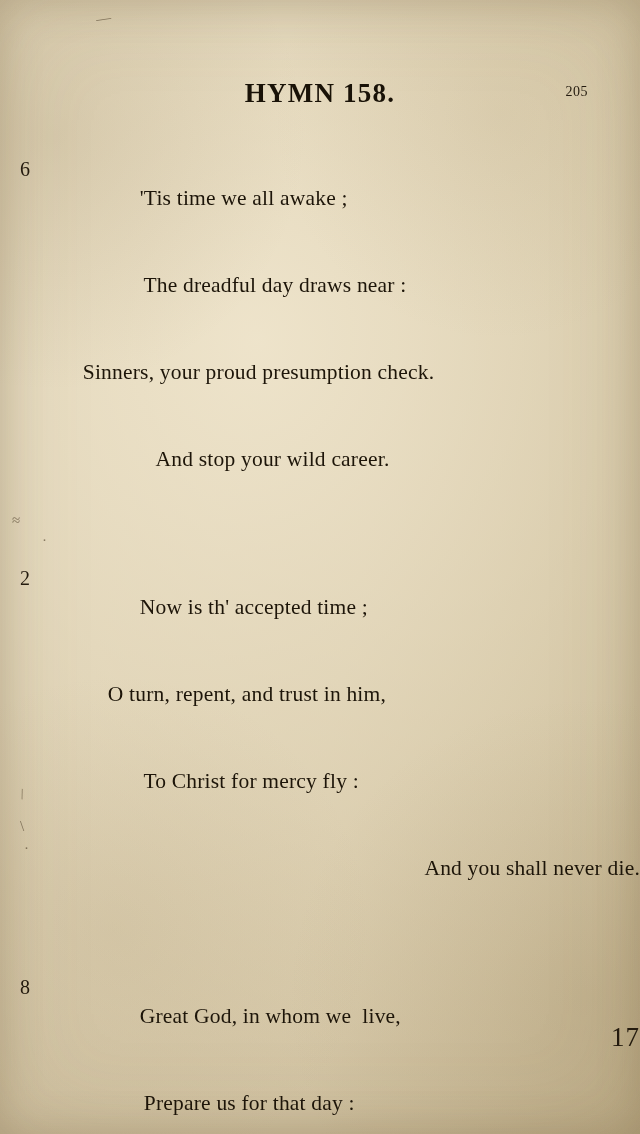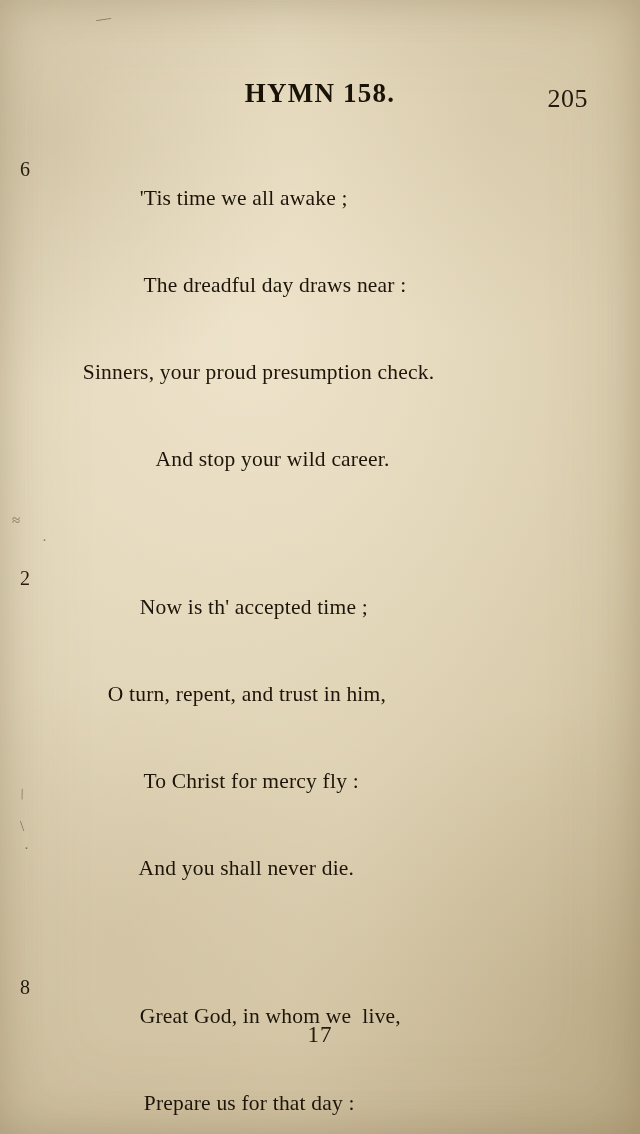--- a/index.html
+++ b/index.html
@@ -72,21 +72,21 @@
     font-size: 27px;
     letter-spacing: 1.2px;
     color: #191207;
     font-weight: 700;
     font-family: "Liberation Serif", serif;
   }
   .page-number {
     position: absolute;
     right: 36px;
     top: 6px;
-    font-size: 26px;
+    font-size: 14px;
     color: #241b0f;
     letter-spacing: 0.5px;
   }
 
   .body-block {
     position: absolute;
     left: 0;
     top: 126px;
     width: 640px;
   }
@@ -110,22 +110,22 @@
     text-align: left;
     font-size: 20px;
     color: #241b0e;
   }
 
   .signature {
     position: absolute;
     left: 0;
     top: 1022px;
     width: 640px;
-    text-align: center;
-    font-size: 23px;
+    text-align: right;
+    font-size: 27px;
     color: #241b0e;
     letter-spacing: 1px;
   }
 
   
   .mark {
     position: absolute;
     color: rgba(60,46,25,0.55);
     font-size: 15px;
     z-index: 4;
@@ -166,21 +166,21 @@
         <div class="line" style="padding-left:84px;">
           <span class="vnum" style="left:20px;">2</span>
           <span>Now is th' accepted time ;</span>
         </div>
         <div class="line" style="padding-left:52px;">
           <span>O turn, repent, and trust in him,</span>
         </div>
         <div class="line" style="padding-left:88px;">
           <span>To Christ for mercy fly :</span>
         </div>
-        <div class="line" style="padding-left:84px;">
+        <div class="line" style="padding-left:41px;text-align:right;">
           <span>And you shall never die.</span>
         </div>
       </div>
 
       <div class="stanza" style="margin-bottom:26px;">
         <div class="line" style="padding-left:84px;">
           <span class="vnum" style="left:20px;">8</span>
           <span>Great God, in whom we  live,</span>
         </div>
         <div class="line" style="padding-left:88px;">

